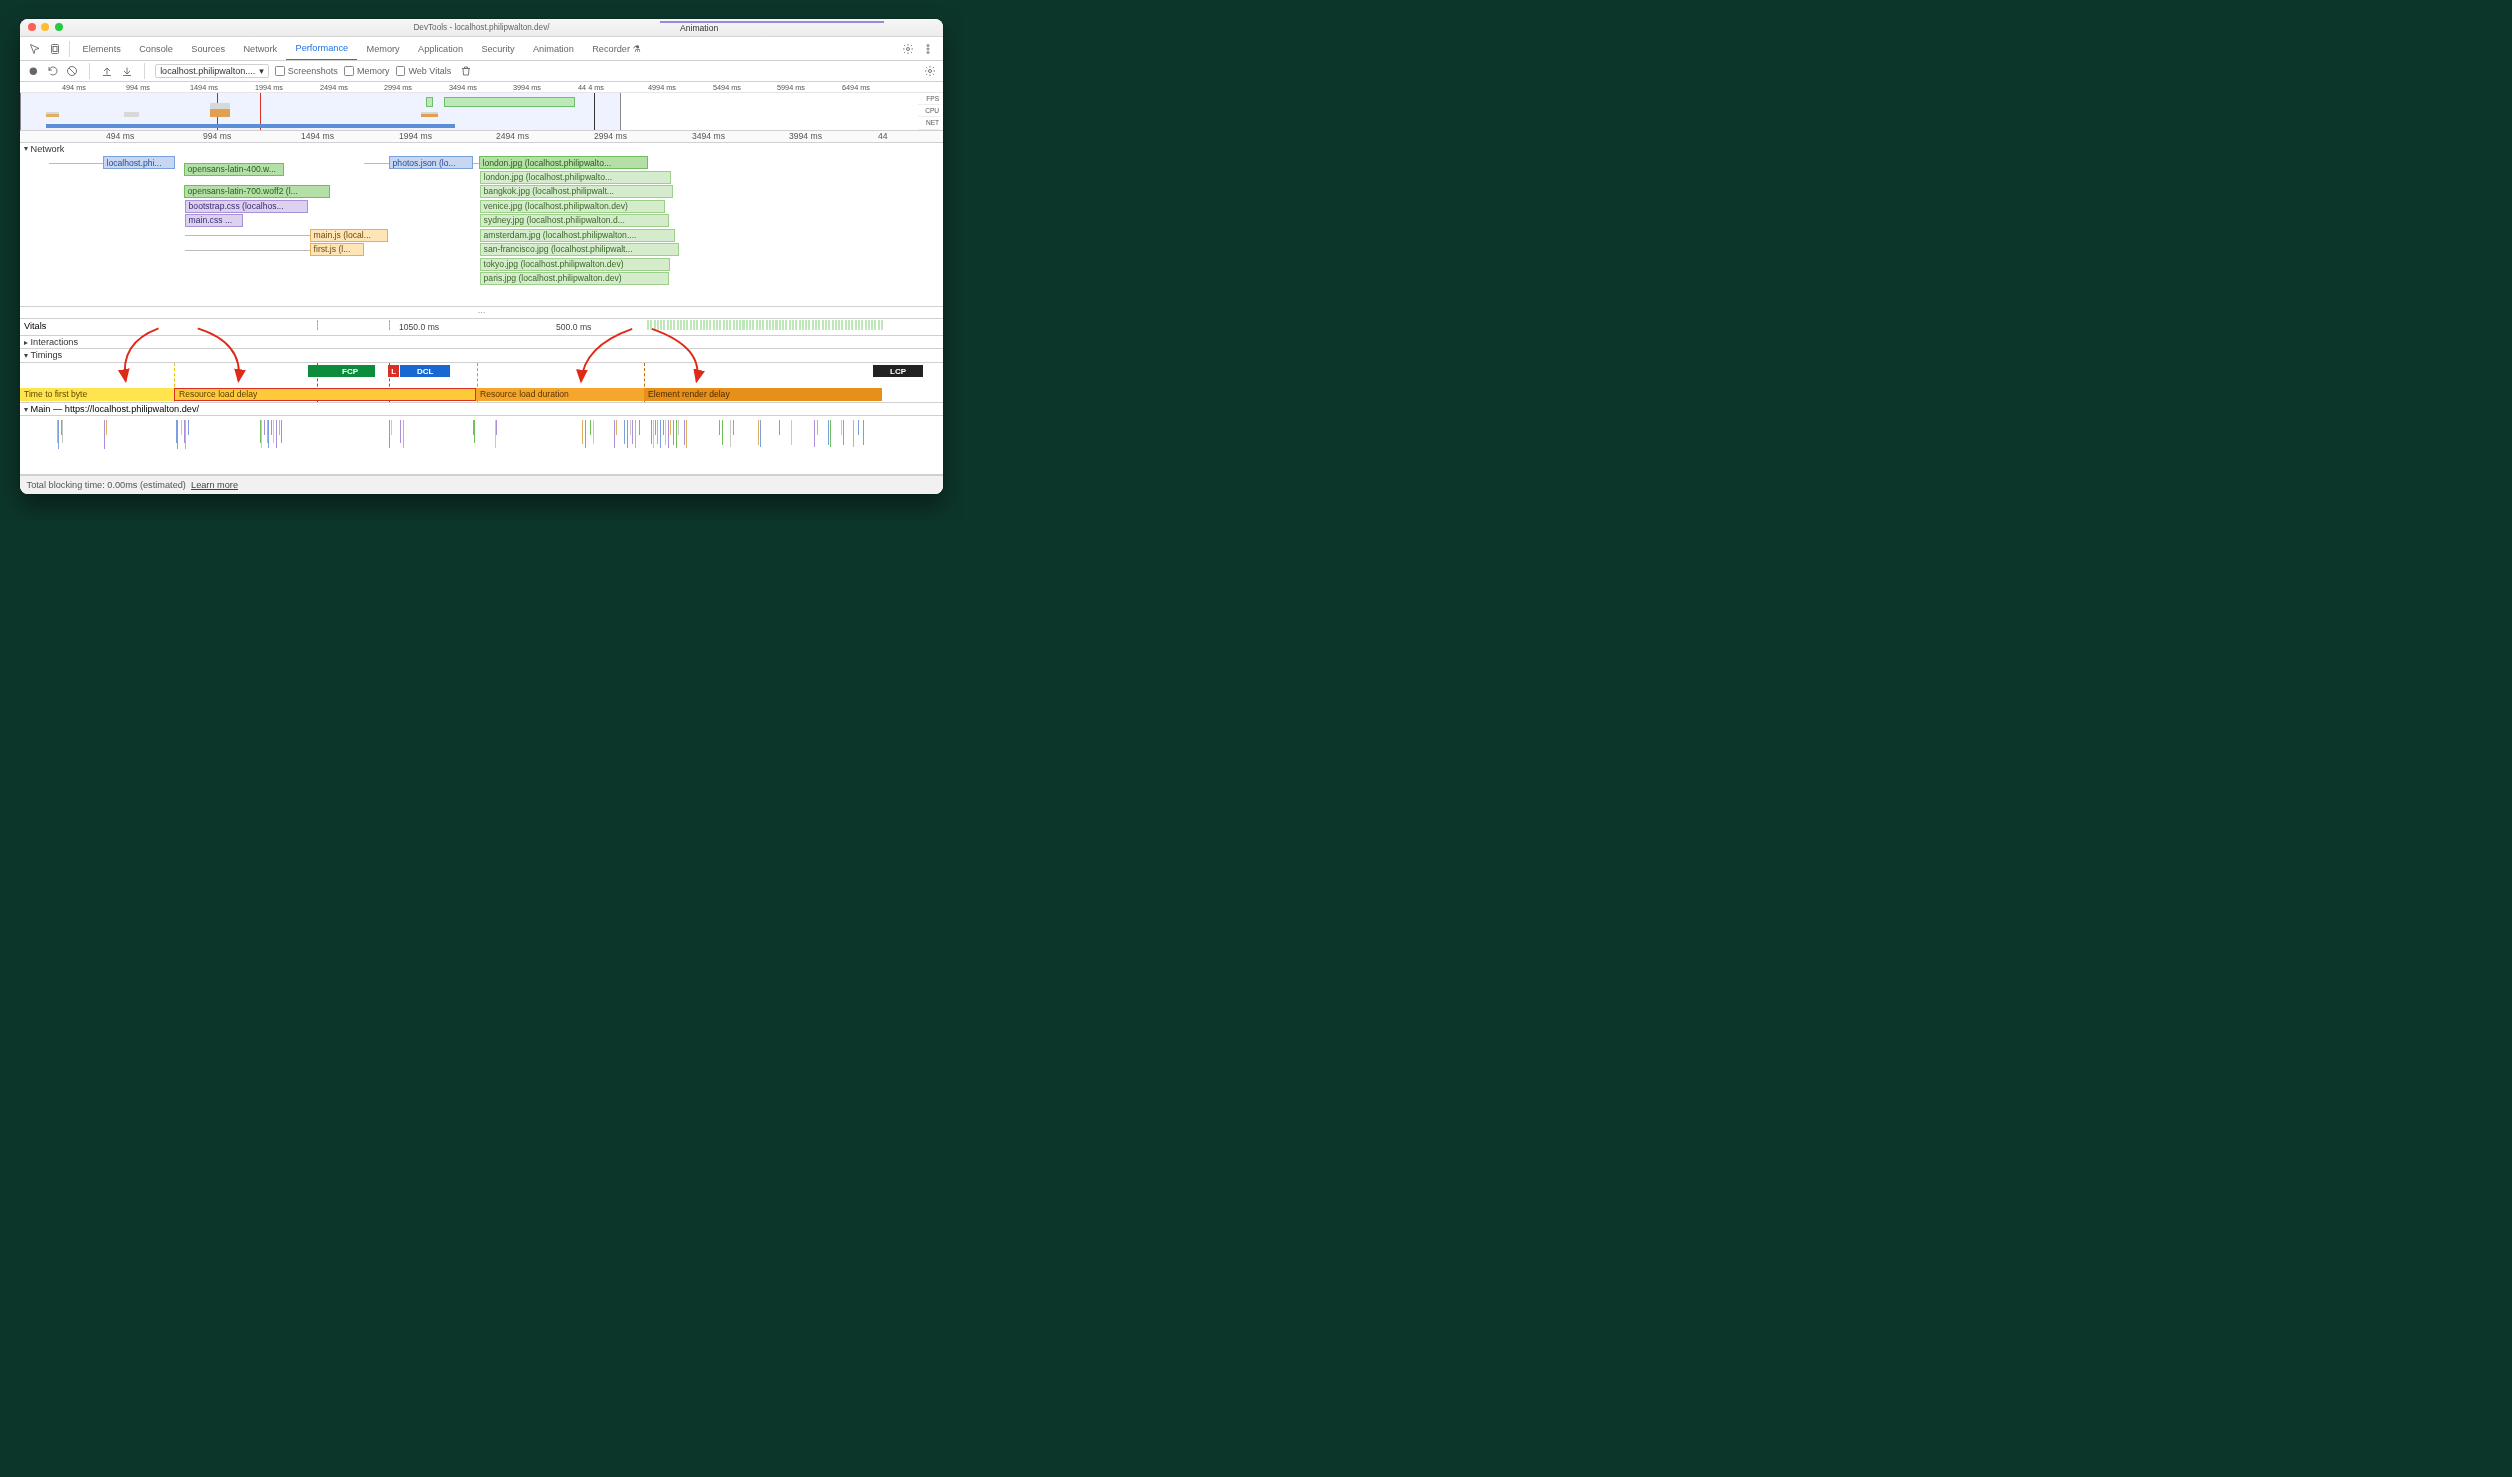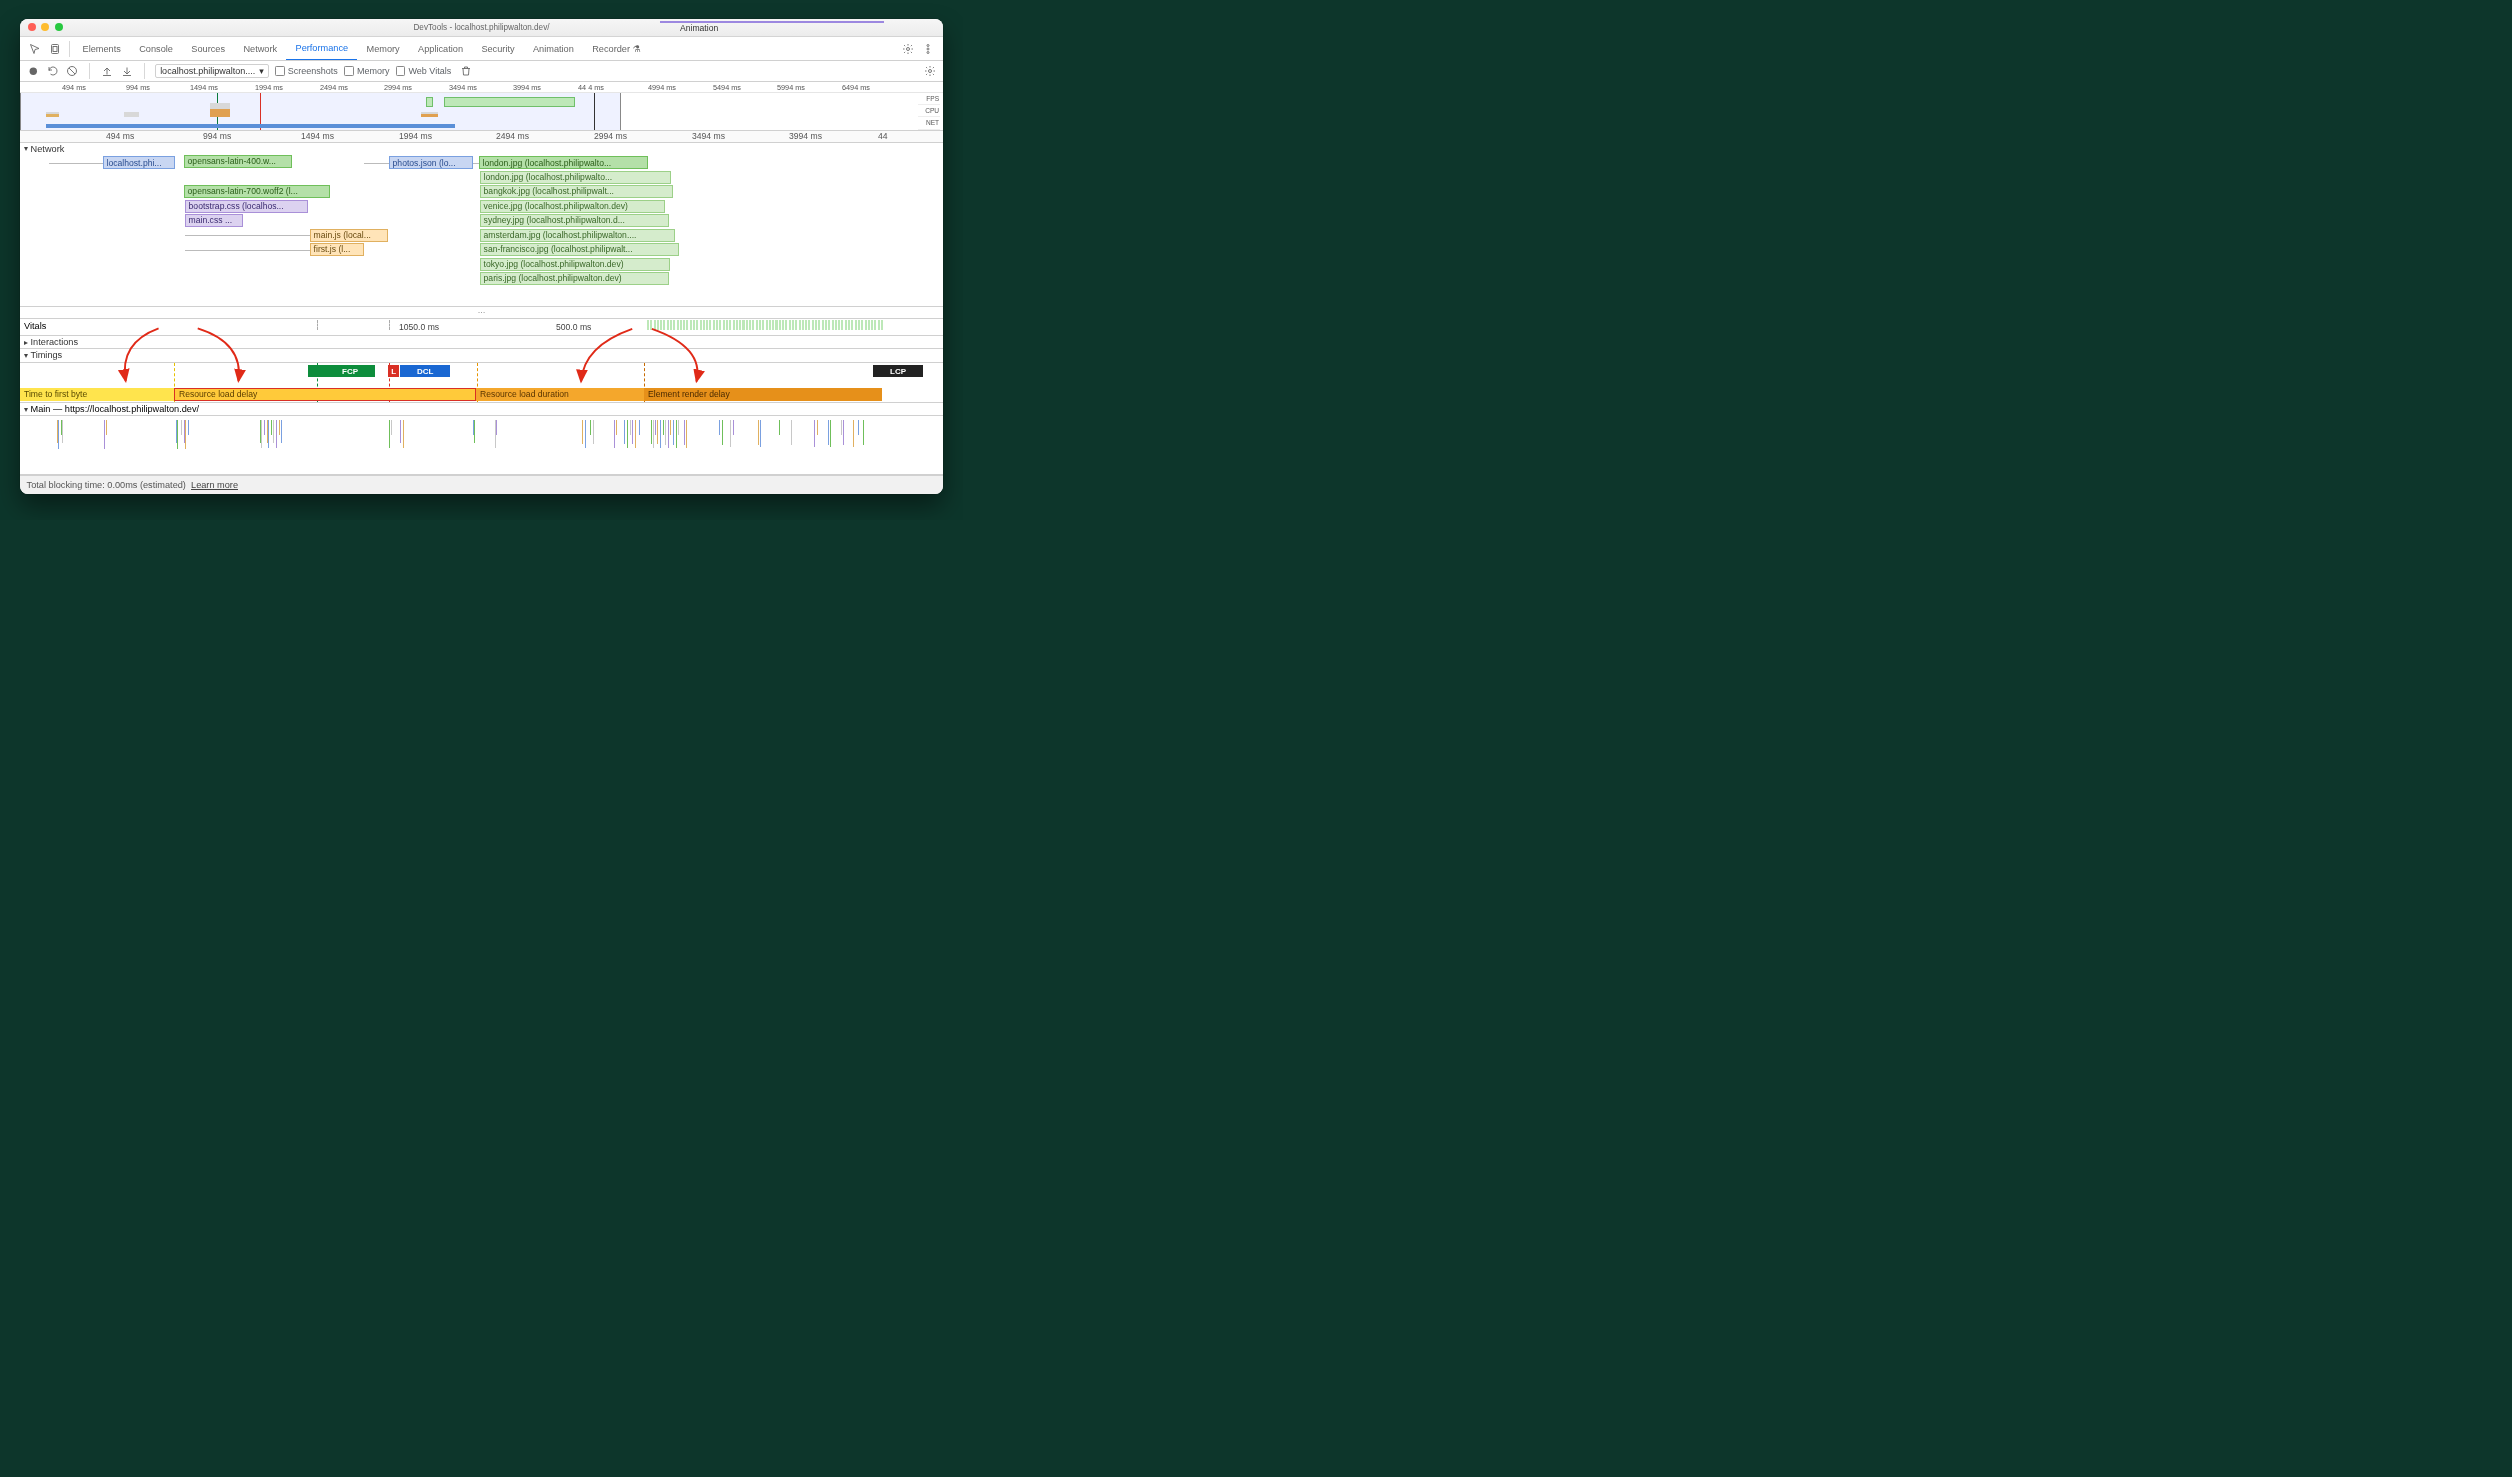--- a/index.html
+++ b/index.html
@@ -228,21 +228,21 @@
     <span class="tick" style="left:858px;top:0.7px">44</span>
   </div>
 
   <div class="shead" style="border-bottom:none">
     <span class="arrow"></span>
     <span>Network</span>
   </div>
   <div class="netpanel" id="netpanel">
       <div class="wait" style="left: 29px; width: 54px; top: 8px;"></div>
       <div class="netbar blue" style="left: 83px; width: 72px; top: 1.3px;">localhost.phi...</div>
-      <div class="netbar green" style="left: 164px; width: 108px; top: 0;">opensans-latin-400.w...</div>
+      <div class="netbar green" style="left: 164px; width: 100px; top: 8px;">opensans-latin-400.w...</div>
       <div class="netbar green" style="left: 164px; width: 146px; top: 30px;">opensans-latin-700.woff2 (l...</div>
       <div class="netbar purple" style="left: 165px; width: 123px; top: 45px;">bootstrap.css (localhos...</div>
       <div class="netbar purple" style="left: 165px; width: 58px; top: 59px;">main.css ...</div>
       <div class="wait" style="left: 165px; width: 125px; top: 80px;"></div>
       <div class="netbar orange" style="left: 290px; width: 78px; top: 74px;">main.js (local...</div>
       <div class="wait" style="left: 165px; width: 125px; top: 95px;"></div>
       <div class="netbar orange" style="left: 290px; width: 54px; top: 88px;">first.js (l...</div>
       <div class="wait" style="left: 344px; width: 25px; top: 8px;"></div>
       <div class="netbar blue" style="left: 369px; width: 84px; top: 1.3px;">photos.json (lo...</div>
       <div class="wait" style="left: 453px; width: 6.6px; top: 8px;"></div>

